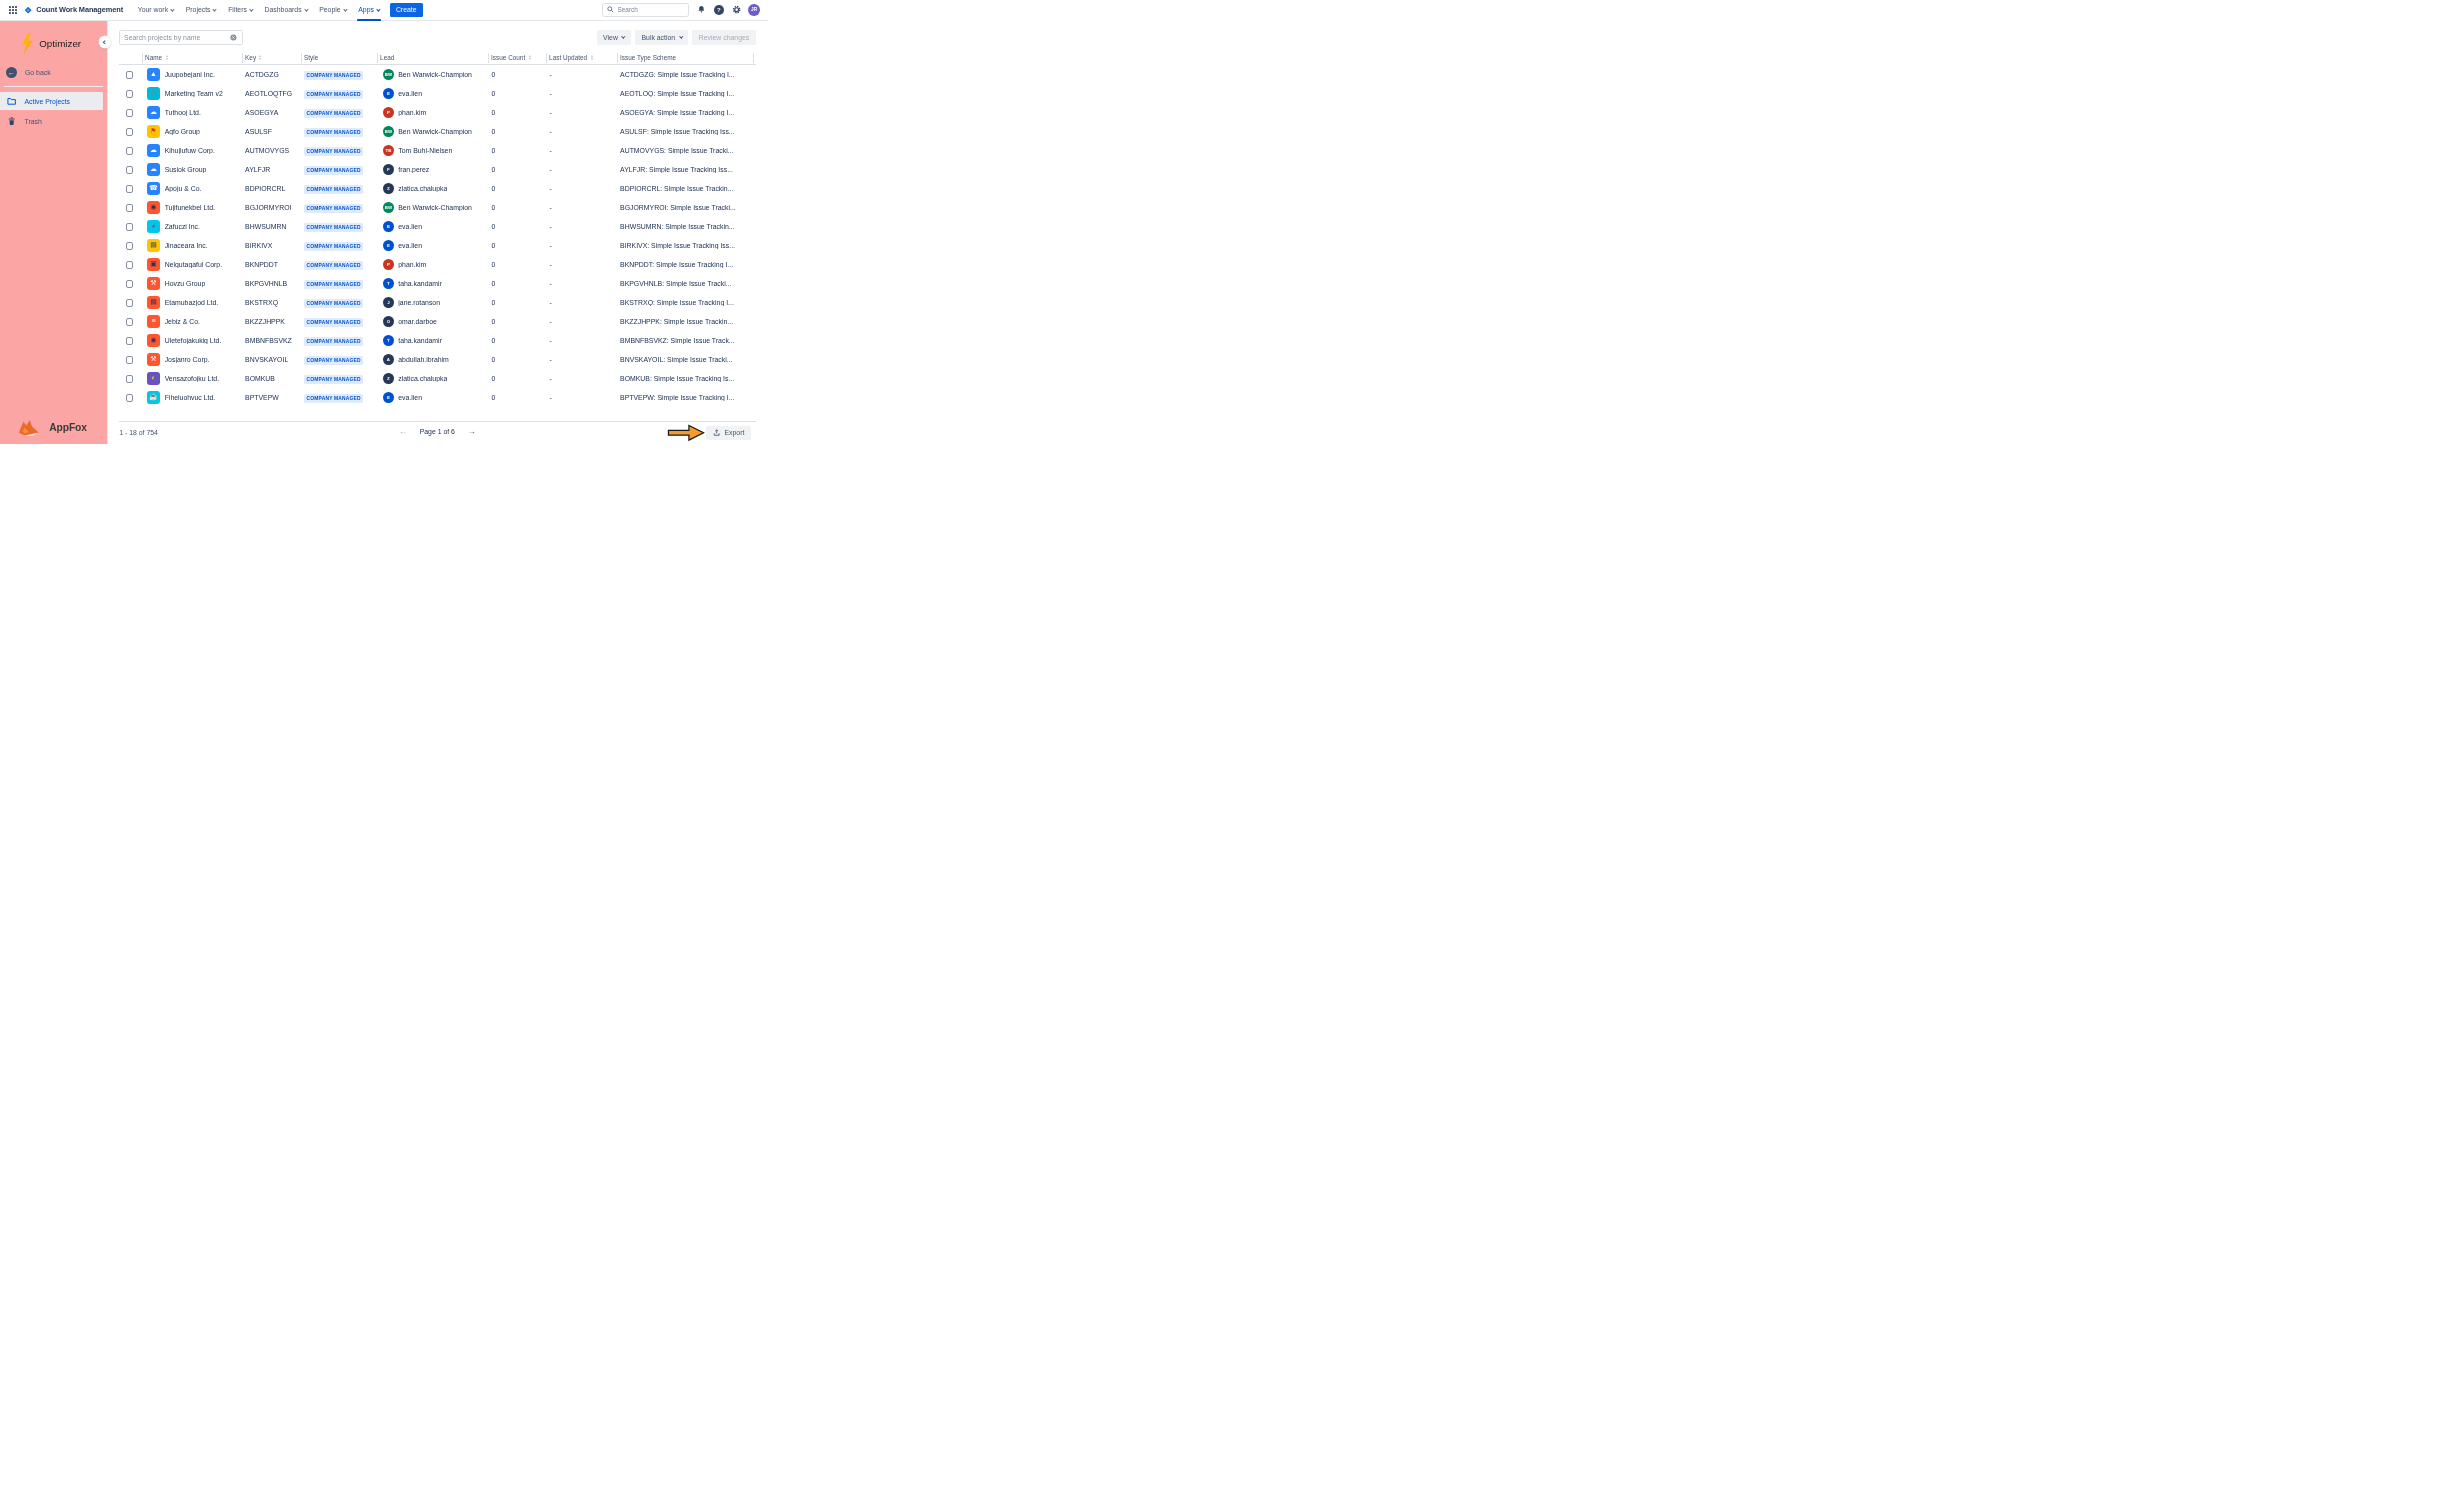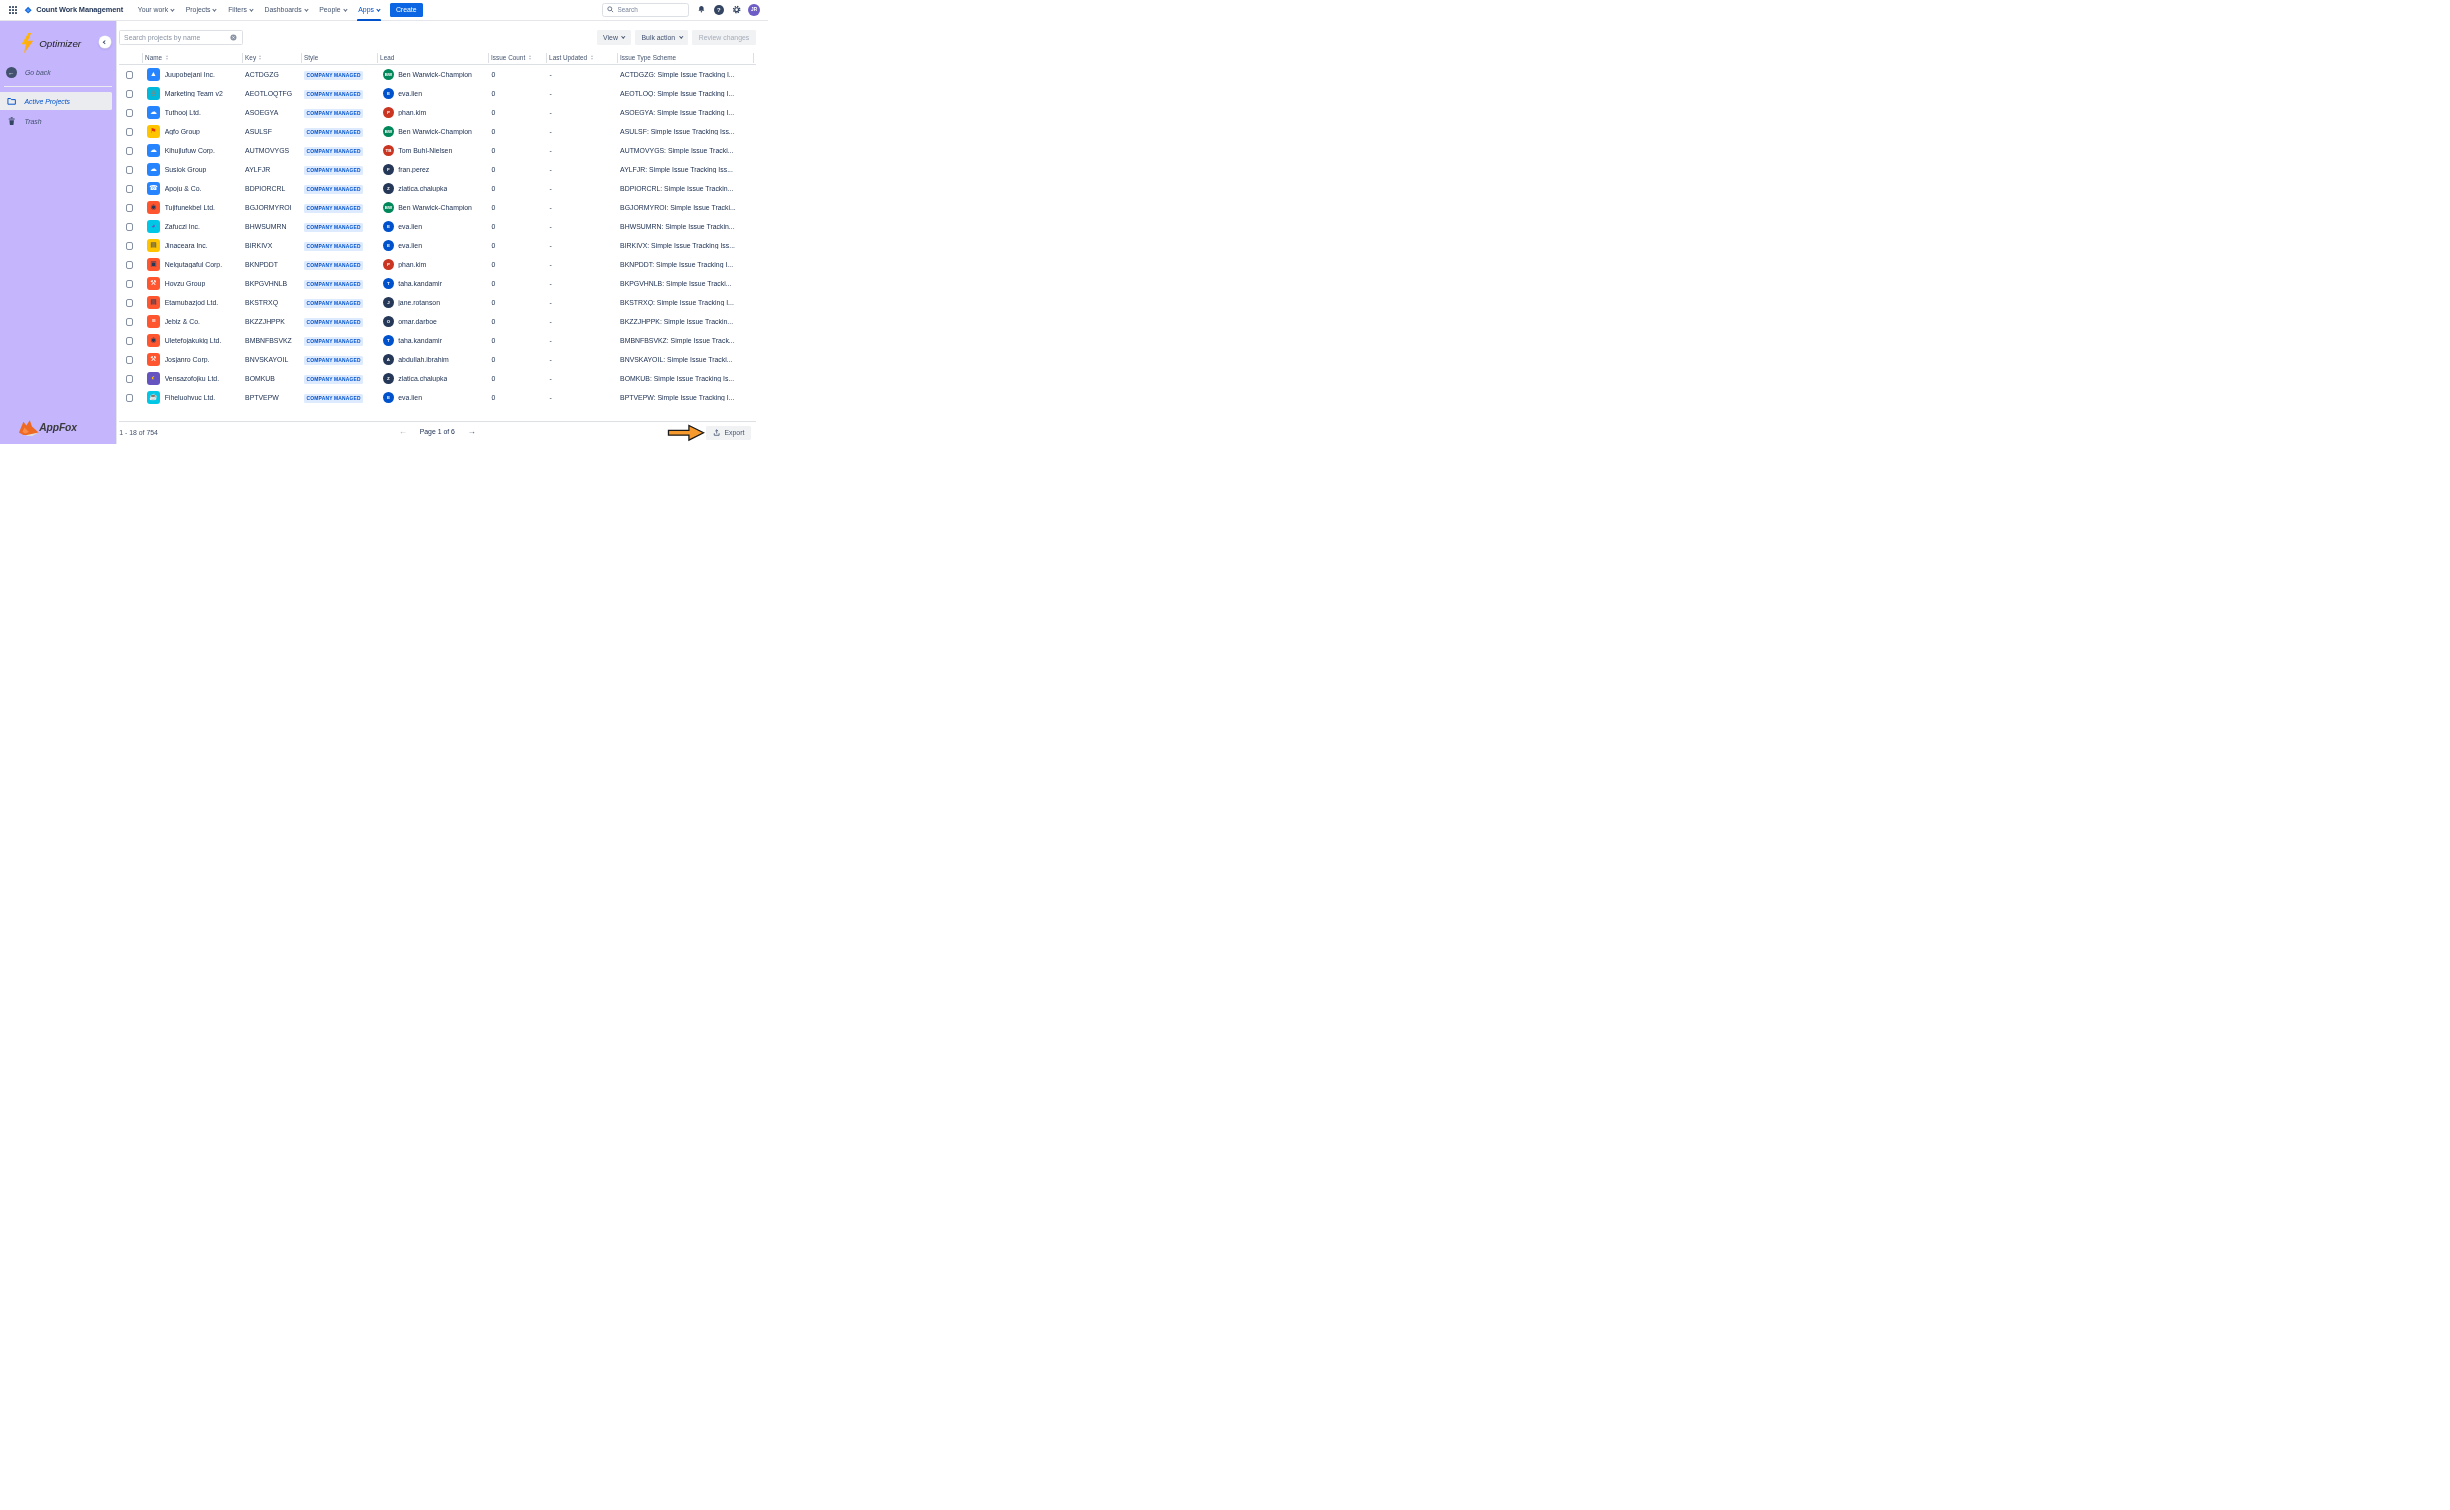--- a/index.html
+++ b/index.html
@@ -37,38 +37,38 @@
     font-weight:700;display:flex;align-items:center;justify-content:center;}
   .avatar-top{width:11.8px;height:11.8px;border-radius:50%;background:#6E5DC6;color:#fff;font-size:4.7px;
     font-weight:700;display:flex;align-items:center;justify-content:center;cursor:pointer;letter-spacing:0.1px;}
 
   
   .chev{display:inline-block;width:2.9px;height:2.9px;border:solid currentColor;border-width:0 1px 1px 0;}
   .chev.down{transform:rotate(45deg);}
   .chev.left{transform:rotate(135deg);}
 
   
-  .sidebar{position:absolute;top:20.6px;left:0;bottom:0;width:117px;background:#c4b5fd;
-    border-right:0.5px solid #E4E6EA;z-index:5;font-style:italic;}
+  .sidebar{position:absolute;top:20.6px;left:0;bottom:0;width:108px;background:#fca5a5;
+    border-right:0.5px solid #E4E6EA;z-index:5;}
   .side-logo{display:flex;align-items:center;gap:4.9px;padding:12.7px 0 0 19.6px;}
   .side-logo-text{font-size:9.8px;font-weight:500;color:#222;}
   .collapse-btn{position:absolute;top:15.7px;left:99px;width:11.8px;height:11.8px;border-radius:50%;background:#fff;
     box-shadow:0 0 0 0.5px #E8EAEE, 0 1px 2.5px rgba(9,30,66,.18);display:flex;align-items:center;
     justify-content:center;cursor:pointer;z-index:9;color:#44546E;}
   .collapse-btn .chev{width:2.5px;height:2.5px;margin-left:1px;}
   .go-back{display:flex;align-items:center;gap:8.3px;margin:11.8px 0 0 5.9px;height:13.7px;cursor:pointer;}
   .go-back-circle{width:10.8px;height:10.8px;border-radius:50%;background:#42526E;color:#fff;font-size:6.4px;
     display:flex;align-items:center;justify-content:center;flex-shrink:0;}
   .go-back-label{font-size:6.9px;font-weight:500;color:#42526E;}
   .side-divider{height:1px;background:#EBECF0;margin:6.9px 3.9px 4.9px 3.9px;}
   .side-item{display:flex;align-items:center;gap:8.3px;height:18px;padding-left:6.4px;margin:0 3.9px 2px 0;
     border-radius:0 1.5px 1.5px 0;cursor:pointer;font-size:6.9px;font-weight:500;color:#42526E;}
   .side-item .ic{width:9.8px;display:flex;justify-content:center;flex-shrink:0;}
   .side-item.active{background:#EBECF0;color:#0052CC;}
-  .side-brand{position:absolute;bottom:7.8px;left:17.6px;display:flex;align-items:center;gap:0;}
+  .side-brand{position:absolute;bottom:7.8px;left:17.6px;display:flex;align-items:center;gap:10px;}
   .side-brand-name{font-size:10.3px;font-weight:700;color:#3B3B3B;letter-spacing:-0.1px;}
 
   
   .main{position:absolute;top:20.6px;left:105px;right:0;bottom:0;background:#fff;}
   .toolbar{position:absolute;top:9.3px;left:13.7px;right:12.3px;display:flex;align-items:center;}
   .proj-search{width:124px;height:14.7px;border:1px solid #DCDFE4;border-radius:1.5px;display:flex;
     align-items:center;padding:0 4.4px;background:#fff;cursor:text;}
   .proj-search .ph{flex:1;font-size:6.9px;color:#8993A4;}
   .toolbar-buttons{margin-left:auto;display:flex;gap:3.9px;}
   .btn{height:14.7px;padding:0 6.4px;border-radius:1.5px;background:#F1F2F4;border:none;font-size:6.9px;

